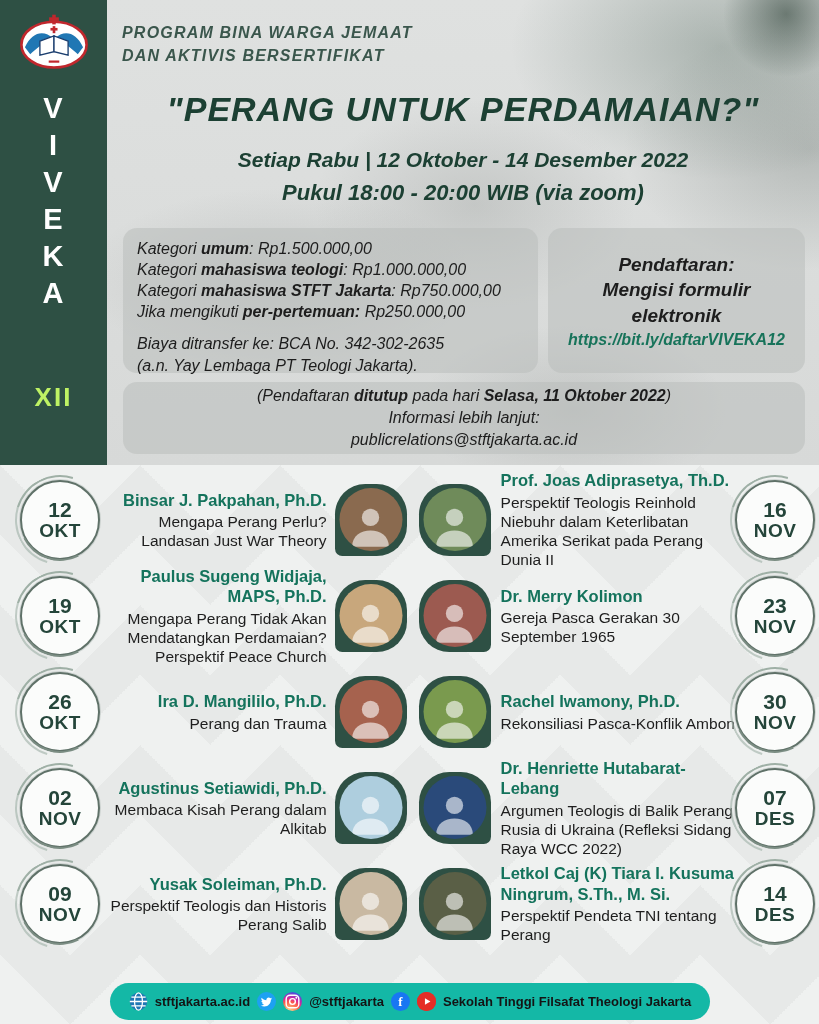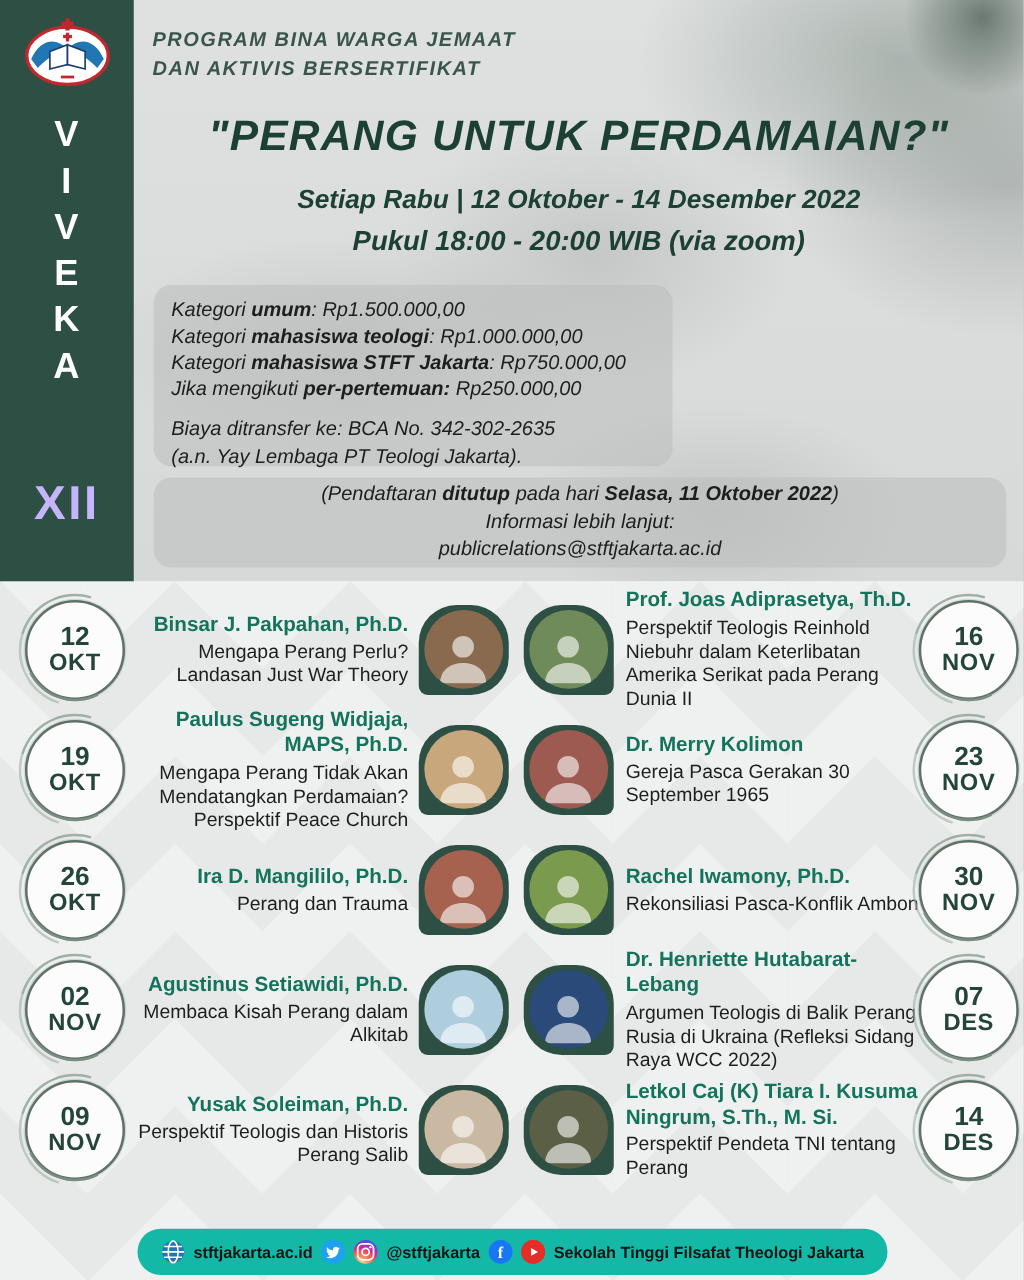--- a/index.html
+++ b/index.html
@@ -57,21 +57,21 @@
 
   
   .sidebar {
     position:absolute; left:0; top:0; width:107px; height:465px;
     background:#2e5044; z-index:5; text-align:center;
   }
   .logo { position:absolute; left:50%; transform:translateX(-50%); top:13px; }
   .viveka-letters { position:absolute; left:0; right:0; top:90px;
     color:#fff; font-weight:700; font-size:29px; line-height:37px; letter-spacing:1px; }
   .viveka-number { position:absolute; left:0; right:0; top:382px;
-    color:#c4b5fd; font-weight:700; font-size:38px; letter-spacing:2px; }
+    color:#bef264; font-weight:700; font-size:26px; letter-spacing:2px; }
 
   
   .schedule {
     position:absolute; left:0; top:465px; width:819px; height:559px;
     background-color:#e7e9e8;
     background-image:
       linear-gradient(135deg, #eff1f0 25%, transparent 25%),
       linear-gradient(225deg, #eff1f0 25%, transparent 25%),
       linear-gradient(45deg,  #eff1f0 25%, transparent 25%),
       linear-gradient(315deg, #eff1f0 25%, transparent 25%);
@@ -150,20 +150,26 @@
 
     <div class="grey-box pricing-box">
       <div><span>Kategori </span><b>umum</b><span>: Rp1.500.000,00</span></div>
       <div><span>Kategori </span><b>mahasiswa teologi</b><span>: Rp1.000.000,00</span></div>
       <div><span>Kategori </span><b>mahasiswa STFT Jakarta</b><span>: Rp750.000,00</span></div>
       <div><span>Jika mengikuti </span><b>per-pertemuan:</b><span> Rp250.000,00</span></div>
       <div class="transfer">Biaya ditransfer ke: BCA No. 342-302-2635</div>
       <div>(a.n. Yay Lembaga PT Teologi Jakarta).</div>
     </div>
 
+    <div class="grey-box registration-box">
+      <div class="reg-line">Pendaftaran:</div>
+      <div class="reg-line">Mengisi formulir</div>
+      <div class="reg-line">elektronik</div>
+      <div class="reg-link">https://bit.ly/daftarVIVEKA12</div>
+    </div>
 
     <div class="grey-box closing-box">
       <div><span>(Pendaftaran </span><b>ditutup</b><span> pada hari </span><b>Selasa, 11 Oktober 2022</b><span>)</span></div>
       <div>Informasi lebih lanjut:</div>
       <div class="clickable">publicrelations@stftjakarta.ac.id</div>
     </div>
   </div>
 
   <aside class="sidebar">
     <div class="logo">

